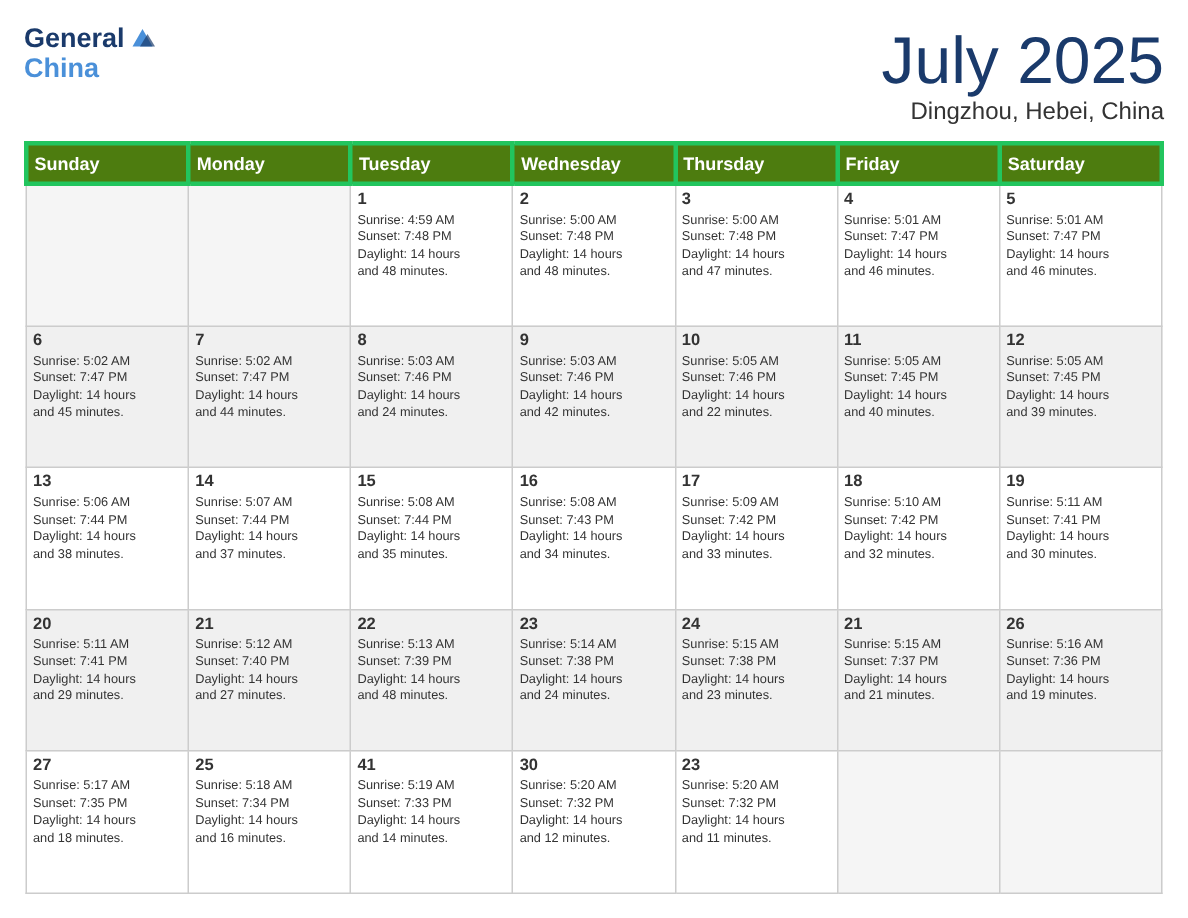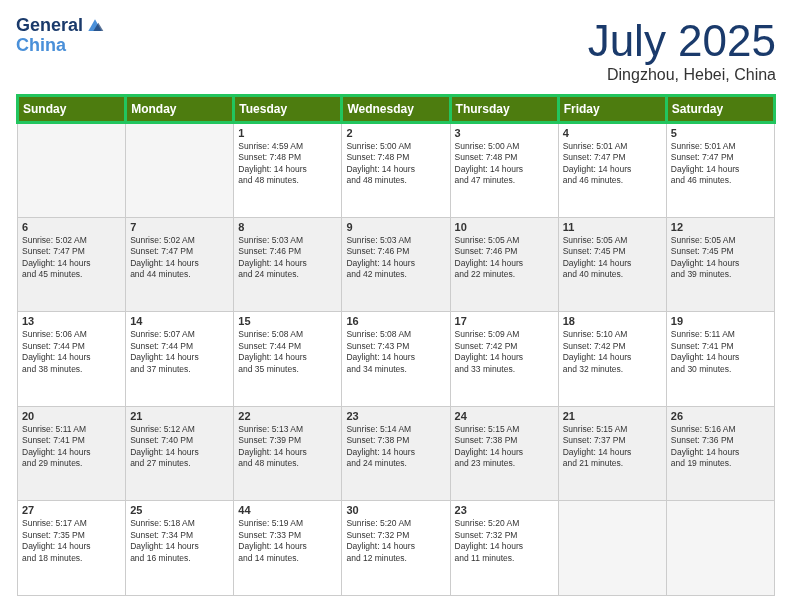--- a/index.html
+++ b/index.html
@@ -329,21 +329,21 @@
             <span class="cell-line">and 18 minutes.</span>
           </td>
           <td>
             <span class="day-num">25</span>
             <span class="cell-line">Sunrise: 5:18 AM</span>
             <span class="cell-line">Sunset: 7:34 PM</span>
             <span class="cell-line">Daylight: 14 hours</span>
             <span class="cell-line">and 16 minutes.</span>
           </td>
           <td>
-            <span class="day-num">44</span>
+            <span class="day-num">41</span>
             <span class="cell-line">Sunrise: 5:19 AM</span>
             <span class="cell-line">Sunset: 7:33 PM</span>
             <span class="cell-line">Daylight: 14 hours</span>
             <span class="cell-line">and 14 minutes.</span>
           </td>
           <td>
             <span class="day-num">30</span>
             <span class="cell-line">Sunrise: 5:20 AM</span>
             <span class="cell-line">Sunset: 7:32 PM</span>
             <span class="cell-line">Daylight: 14 hours</span>

